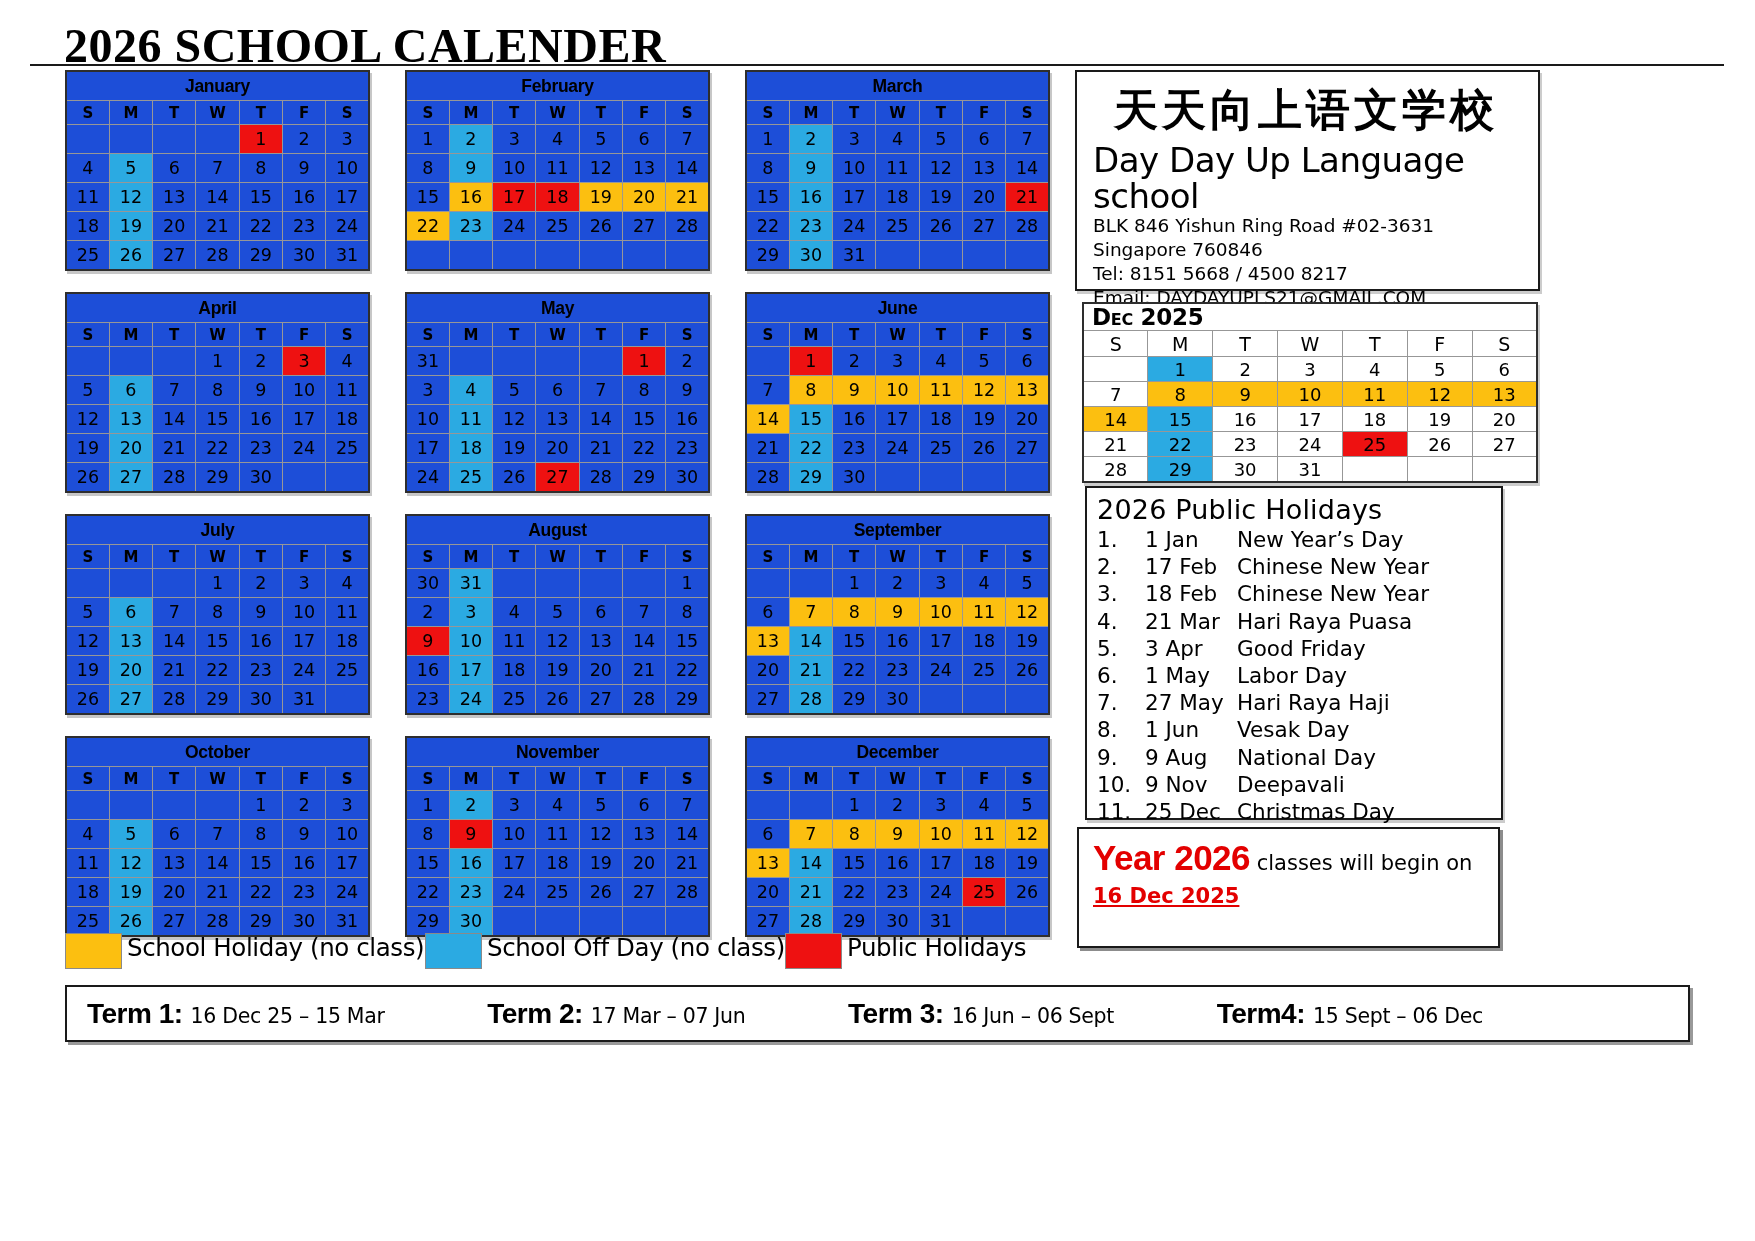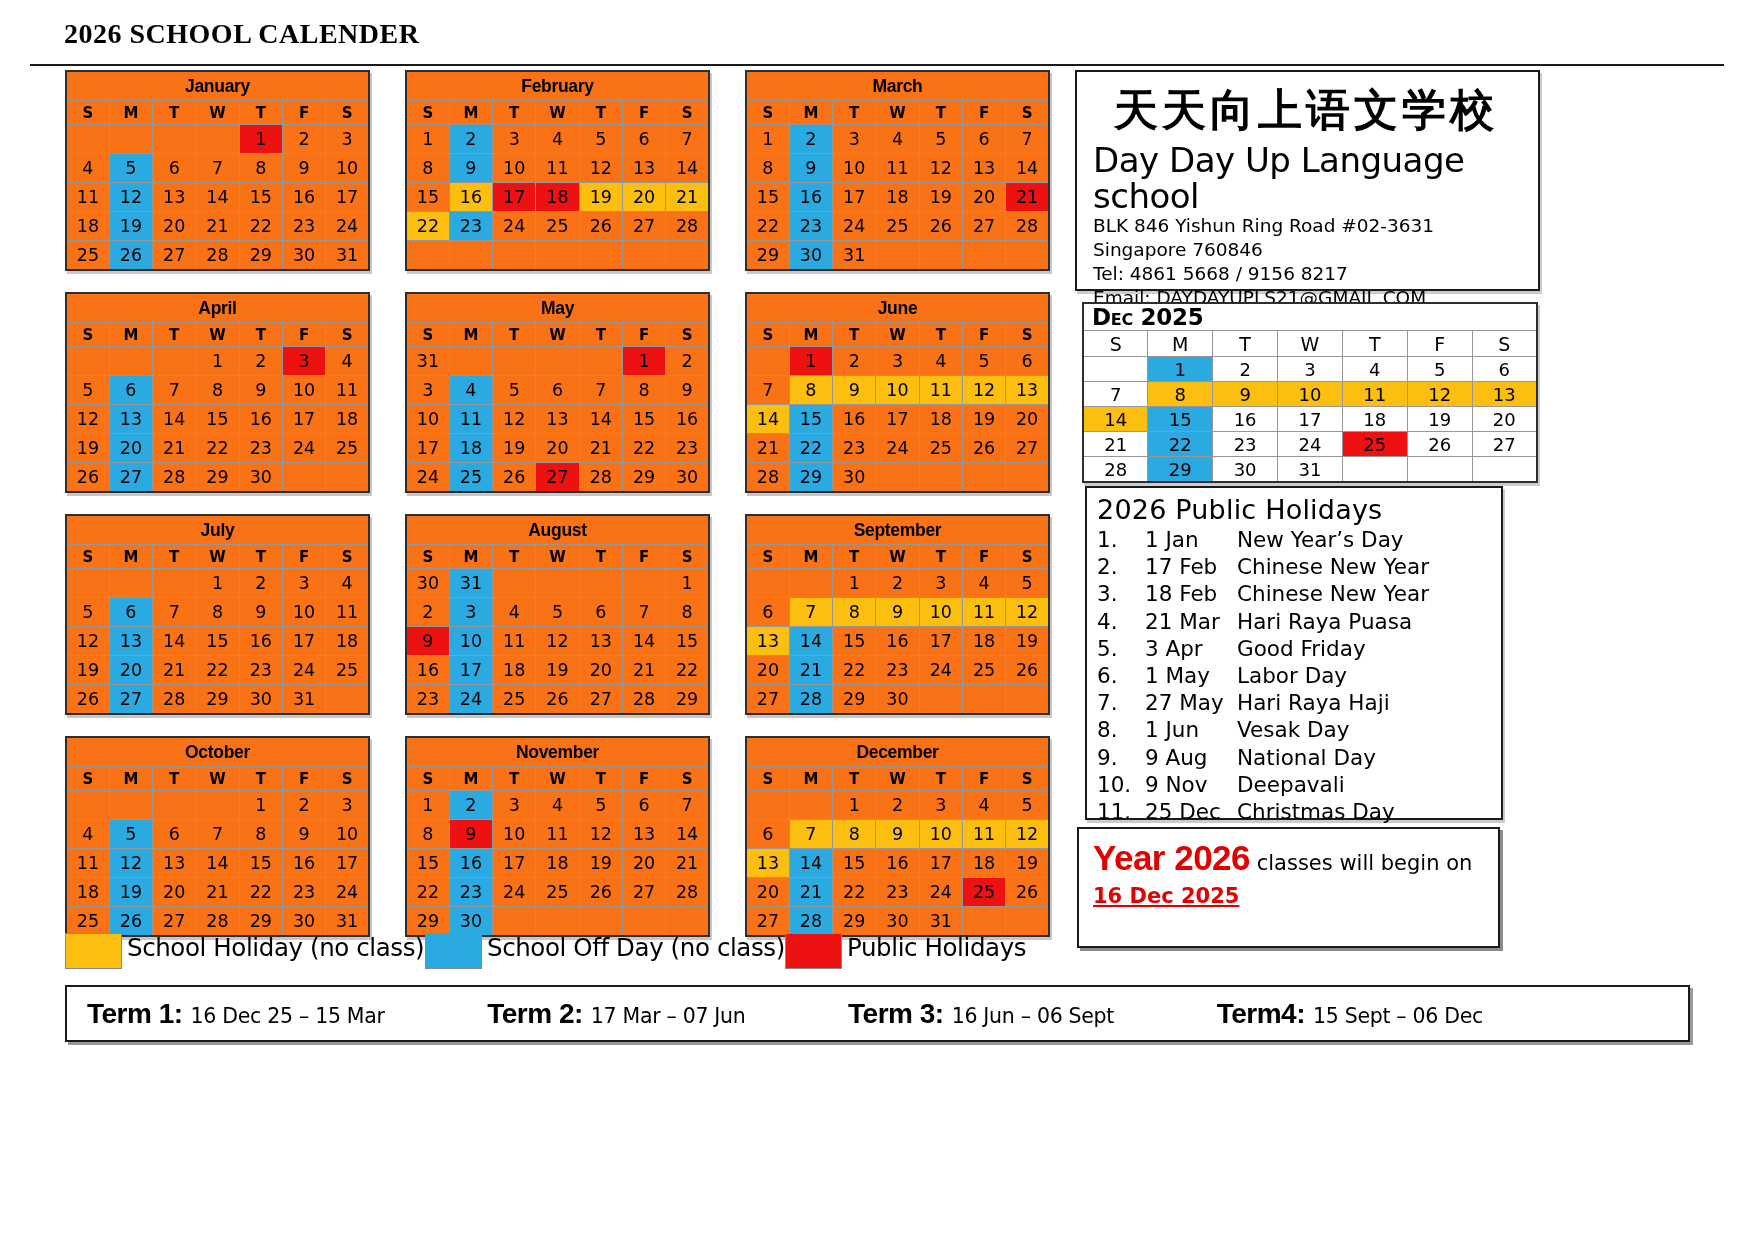--- a/index.html
+++ b/index.html
@@ -1,30 +1,30 @@
 <!DOCTYPE html>
 <html style="--school-holiday: #FCBF10; --school-off: #2BAAE2; --public-holiday: #EE1111; --notice-red: #E30000;"><head>
 <meta charset="utf-8">
 <style>
   html,body{margin:0;padding:0;background:#e8e8e8;}
   #page{position:relative;width:1755px;height:1241px;background:#ffffff;
         font-family:"DejaVu Sans",sans-serif;color:#000;overflow:hidden;}
 
   
   .page-title{position:absolute;left:64px;top:18px;
-       font-family:"Liberation Serif",serif;font-weight:bold;font-size:28px;letter-spacing:.5px;}
+       font-family:"Liberation Serif",serif;font-weight:bold;font-size:48px;letter-spacing:.5px;}
   .title-rule{position:absolute;left:30px;top:64px;width:1694px;height:0;border-top:2px solid #1a1a1a;}
 
   
   #months-grid{position:absolute;left:65px;top:70px;
        display:grid;grid-template-columns:repeat(3,305px);grid-template-rows:repeat(4,193px);
        column-gap:35px;row-gap:29px;}
 
   table.cal{border-collapse:collapse;table-layout:fixed;width:305px;
-       border:2px solid #2e2e2e;background:#f97316;box-shadow:2px 3px 0 rgba(0,0,0,.22);}
+       border:2px solid #2e2e2e;background:#1d4ed8;box-shadow:2px 3px 0 rgba(0,0,0,.22);}
   table.cal td,table.cal th{border:1px solid #979797;text-align:center;padding:0;overflow:hidden;}
   td.cal-title{border-left:none;border-right:none;height:30px;text-align:right;padding-right:10px;
        font-family:"Liberation Sans",sans-serif;font-weight:bold;font-size:19px;letter-spacing:-.3px;}
   table.cal th{height:23px;font-size:15px;font-weight:bold;}
   table.cal td{height:28px;font-size:17.5px;}
   td.yellow{background:var(--school-holiday,#FCBF10);}
   td.blue{background:var(--school-off,#2BAAE2);}
   td.red{background:var(--public-holiday,#EE1111);}
 
   
@@ -814,21 +814,21 @@
           </tr>
         </tbody>
       </table>
     </div>
 
   <div id="school-box">
     <div class="cn-name">天天向上语文学校</div>
     <div class="en-name">Day Day Up  Language school</div>
     <div class="addr-line">BLK 846 Yishun Ring Road #02-3631</div>
     <div class="addr-line">Singapore 760846</div>
-    <div class="addr-line">Tel: 4861 5668 / 9156 8217</div>
+    <div class="addr-line">Tel: 8151 5668 / 4500 8217</div>
     <div class="addr-line">Email: DAYDAYUPLS21@GMAIL.COM</div>
   </div>
 
   <div id="dec2025-wrap">
       <table class="dec-cal">
         <tbody>
           <tr>
             <td colspan="7" class="cal-title dec-title">Dec 2025</td>
           </tr>
           <tr>

